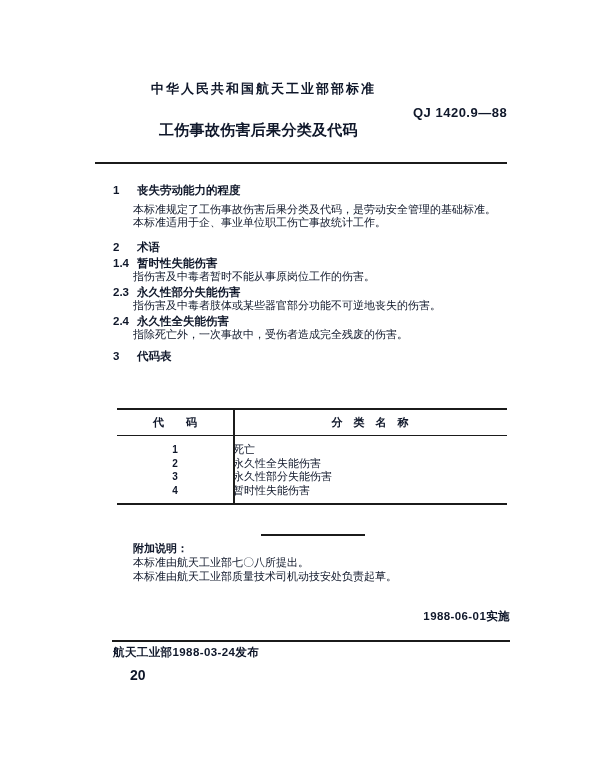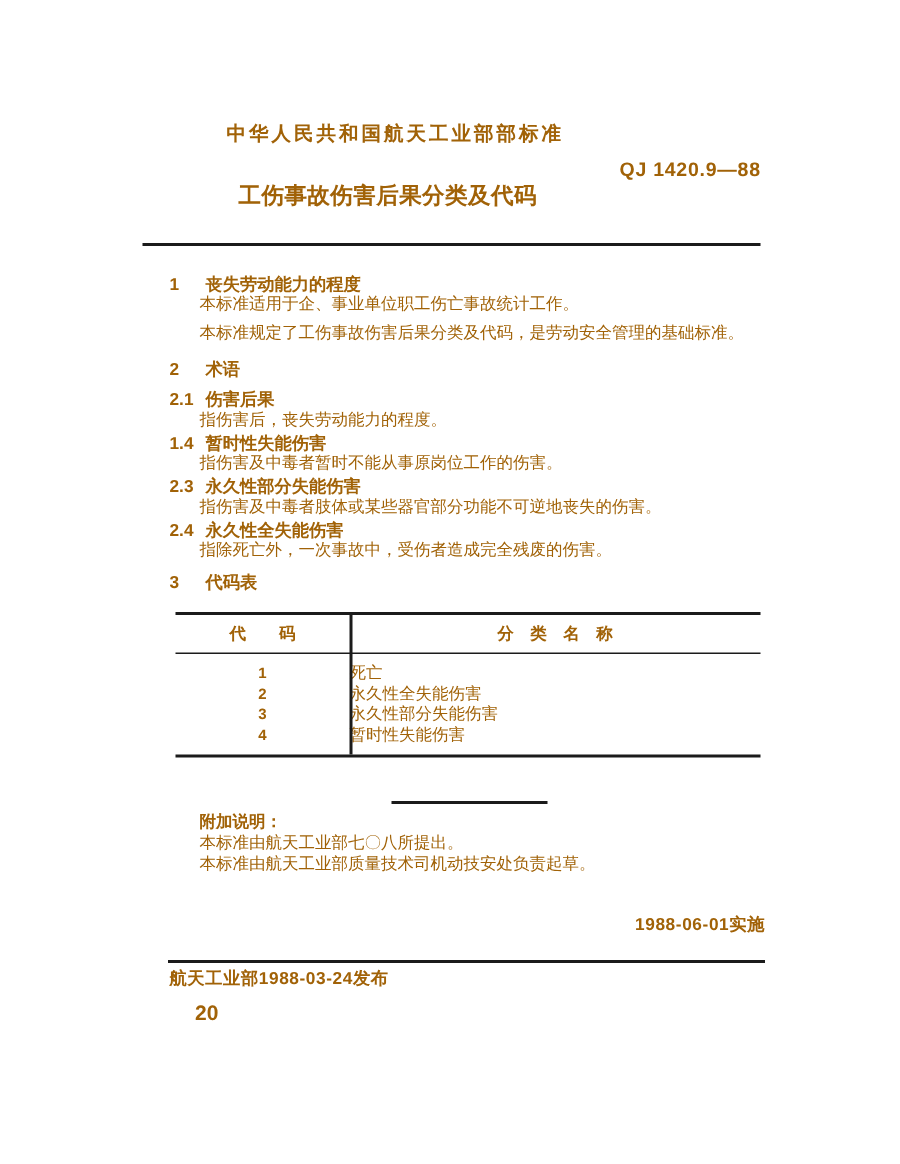--- a/index.html
+++ b/index.html
@@ -2,21 +2,21 @@
 <html><head>
 <meta charset="utf-8">
 <style>
   * { box-sizing: border-box; margin: 0; padding: 0; }
   html, body { background: #ffffff; }
   .page {
     position: relative;
     width: 600px;
     height: 776px;
     background: #ffffff;
-    color: #a16207;
+    color: #0f172a;
     font-family: "Liberation Sans", "DejaVu Sans", sans-serif;
     overflow: hidden;
   }
 
   
   .org-line {
     position: absolute; left: 151px; top: 80px;
     font-size: 13px; font-weight: bold; letter-spacing: 2px;
     white-space: nowrap;
   }
@@ -99,29 +99,25 @@
 <div class="page">
 
   <div class="org-line">中华人民共和国航天工业部部标准</div>
   <div class="doc-number">QJ 1420.9—88</div>
   <h1 class="doc-title">工伤事故伤害后果分类及代码</h1>
   <div class="rule rule-top"></div>
 
   <div class="content">
 
     <div class="sec-heading"><span class="h-num">1</span><span>丧失劳动能力的程度</span></div>
+    <p class="para p1">本标准规定了工伤事故伤害后果分类及代码，是劳动安全管理的基础标准。</p>
     <p class="para">本标准适用于企、事业单位职工伤亡事故统计工作。</p>
-    <p class="para p1">本标准规定了工伤事故伤害后果分类及代码，是劳动安全管理的基础标准。</p>
 
     <div class="sec-heading sec2"><span class="h-num">2</span><span>术语</span></div>
 
-    <div class="term term-first">
-      <div class="sec-heading"><span class="h-num">2.1</span><span>伤害后果</span></div>
-      <p class="para">指伤害后，丧失劳动能力的程度。</p>
-    </div>
 
     <div class="term">
       <div class="sec-heading"><span class="h-num">1.4</span><span>暂时性失能伤害</span></div>
       <p class="para">指伤害及中毒者暂时不能从事原岗位工作的伤害。</p>
     </div>
 
     <div class="term">
       <div class="sec-heading"><span class="h-num">2.3</span><span>永久性部分失能伤害</span></div>
       <p class="para">指伤害及中毒者肢体或某些器官部分功能不可逆地丧失的伤害。</p>
     </div>

